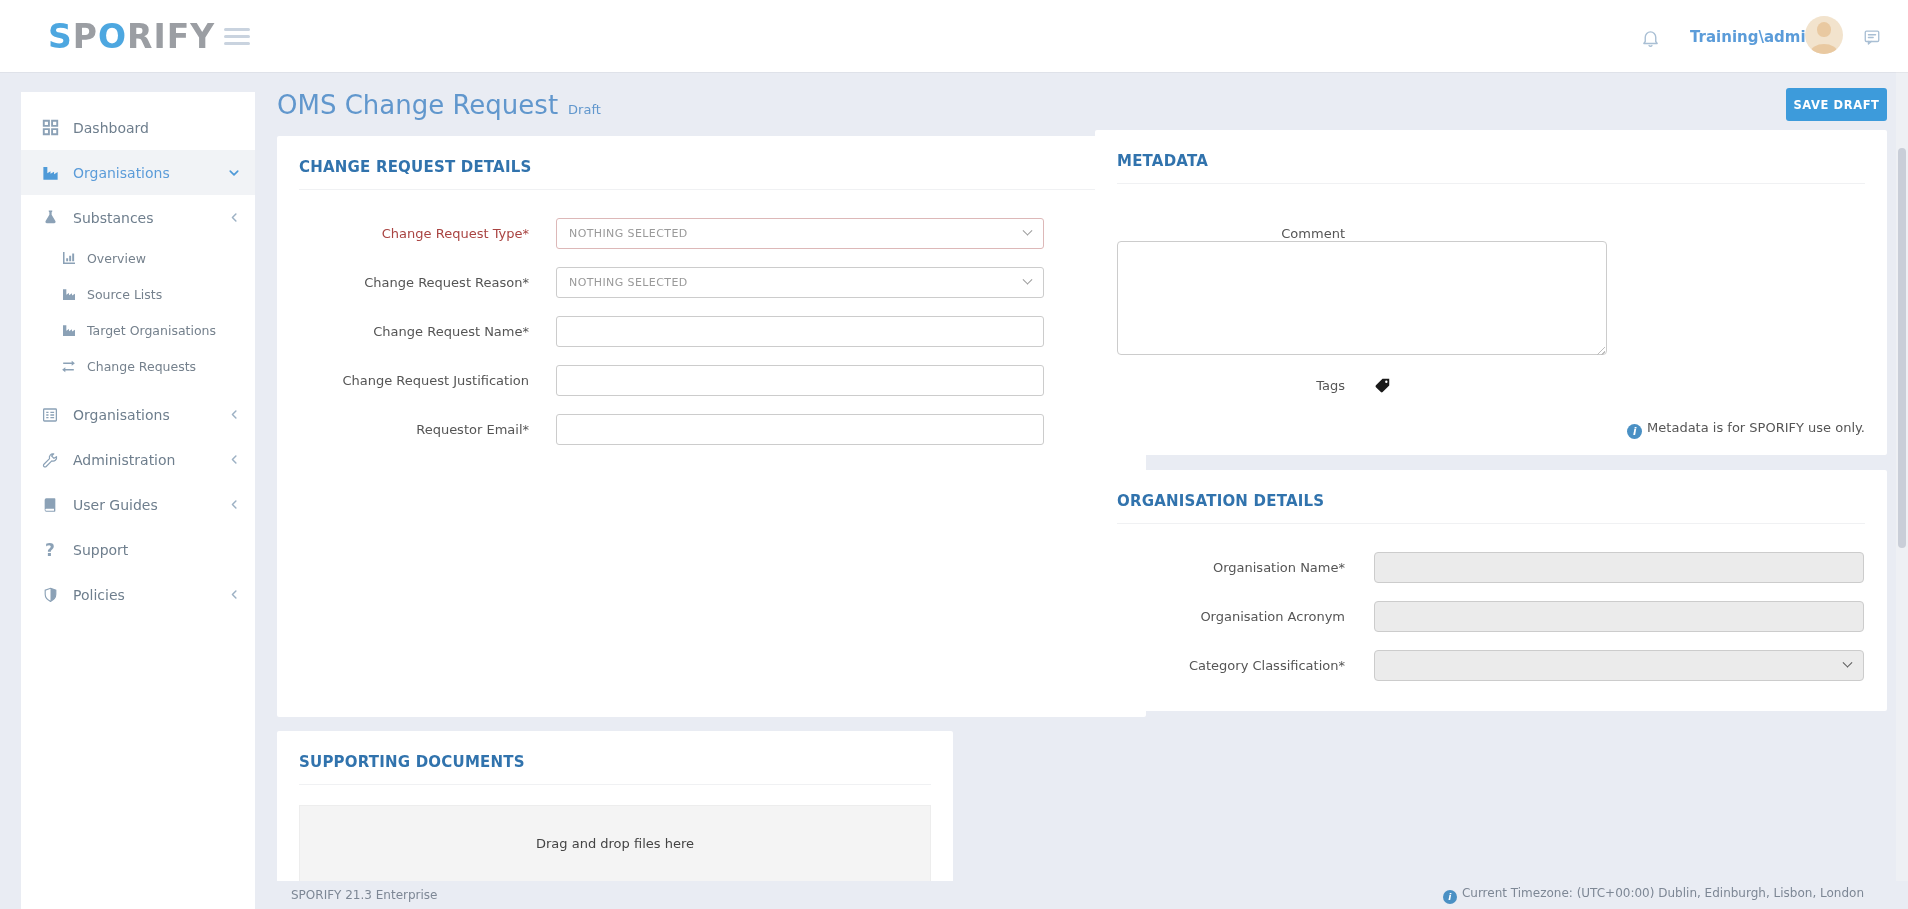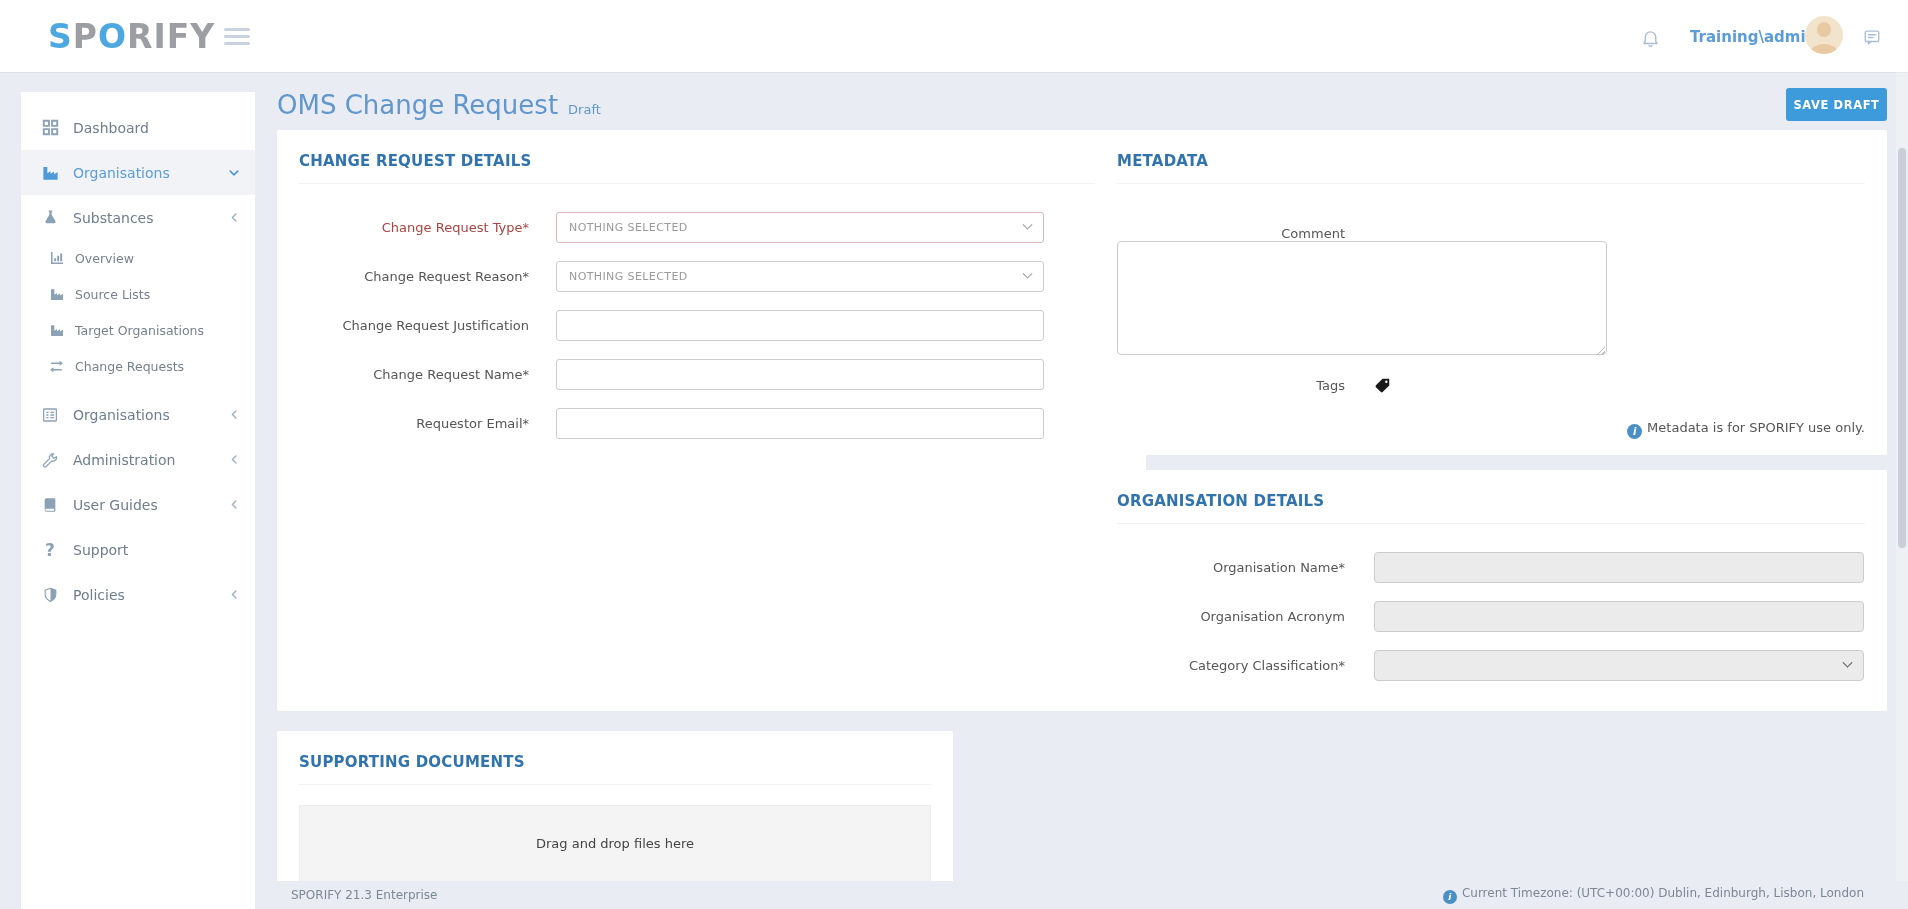--- a/index.html
+++ b/index.html
@@ -31,38 +31,38 @@
   
   .sidebar { position:absolute; left:21px; top:92px; width:234px; height:817px; background:#fff;
              padding-top:13px; z-index:4; }
   .side-item { height:45px; display:flex; align-items:center; padding:0 15px 0 19px;
                color:#6e7e8d; font-size:14px; cursor:pointer; }
   .side-item .ic { width:20px; height:20px; margin-right:13px; color:#8ba1b6;
                    display:flex; align-items:center; justify-content:center; flex:none; }
   .side-item .chev { margin-left:auto; color:#9db1c4; display:flex; }
   .side-item.active { background:#f1f3f6; color:#5b9cd9; }
   .side-item.active .ic, .side-item.active .chev { color:#4f9ad8; }
-  .sub-item { height:36px; display:flex; align-items:center; padding-left:27px;
+  .sub-item { height:36px; display:flex; align-items:center; padding-left:39px;
               font-size:12.5px; color:#75818d; cursor:pointer; }
   .sub-item .ic { width:17px; height:17px; margin-right:10px; color:#8ba1b6;
                   display:flex; align-items:center; justify-content:center; flex:none; }
   .group-gap { height:8px; }
   .qmark { font-size:17px; font-weight:700; color:#8ba1b6; }
 
   
   .page-title { position:absolute; left:277px; top:90px; font-size:26px; color:#6197cd; z-index:3; }
   .page-title .draft { font-size:13px; margin-left:10px; }
   .btn-save { position:absolute; left:1786px; top:88px; width:101px; height:33px; background:#3d9bdb;
               border:none; border-radius:3px; color:#fff; font-size:11.5px; font-weight:700;
               letter-spacing:.6px; cursor:pointer; z-index:3;
               font-family:"DejaVu Sans","Liberation Sans",sans-serif; }
 
   
   .panel { position:absolute; background:#fff; padding:22px; border-radius:2px; }
-  #p-crd  { left:277px;  top:130px; width:869px; height:581px; }
+  #p-crd  { left:277px;  top:136px; width:869px; height:581px; }
   #p-meta { left:1095px; top:130px; width:792px; height:325px; }
   #p-org  { left:1095px; top:470px; width:792px; height:241px; }
   #p-docs { left:277px;  top:731px; width:676px; height:178px; }
   .panel h2 { font-size:15px; font-weight:700; color:#3173ad; letter-spacing:.2px; }
   .pdiv { height:1px; background:#f0f1f3; margin-top:13px; }
   .pbody { margin-top:28px; }
 
   .frow { display:flex; align-items:center; margin-bottom:18px; }
   .flabel { width:230px; text-align:right; margin-right:27px; font-size:13px; color:#555; flex:none; }
   .frow.err .flabel { color:#a94442; }
@@ -300,25 +300,25 @@
       </div>
     </div>
     <div class="frow">
       <span class="flabel">Change Request Reason*</span>
       <div class="fselect">
         <span>NOTHING SELECTED</span>
         <span class="cv"></span>
       </div>
     </div>
     <div class="frow">
+      <span class="flabel">Change Request Name*</span>
+      <input class="ftext" type="text" value="" style="">
+    </div>
+    <div class="frow">
       <span class="flabel">Change Request Justification</span>
-      <input class="ftext" type="text" value="" style="">
-    </div>
-    <div class="frow">
-      <span class="flabel">Change Request Name*</span>
       <input class="ftext" type="text" value="" style="">
     </div>
     <div class="frow">
       <span class="flabel">Requestor Email*</span>
       <input class="ftext" type="text" value="" style="">
     </div>
   </div>
 </div>
 
 <div class="panel" id="p-meta">

